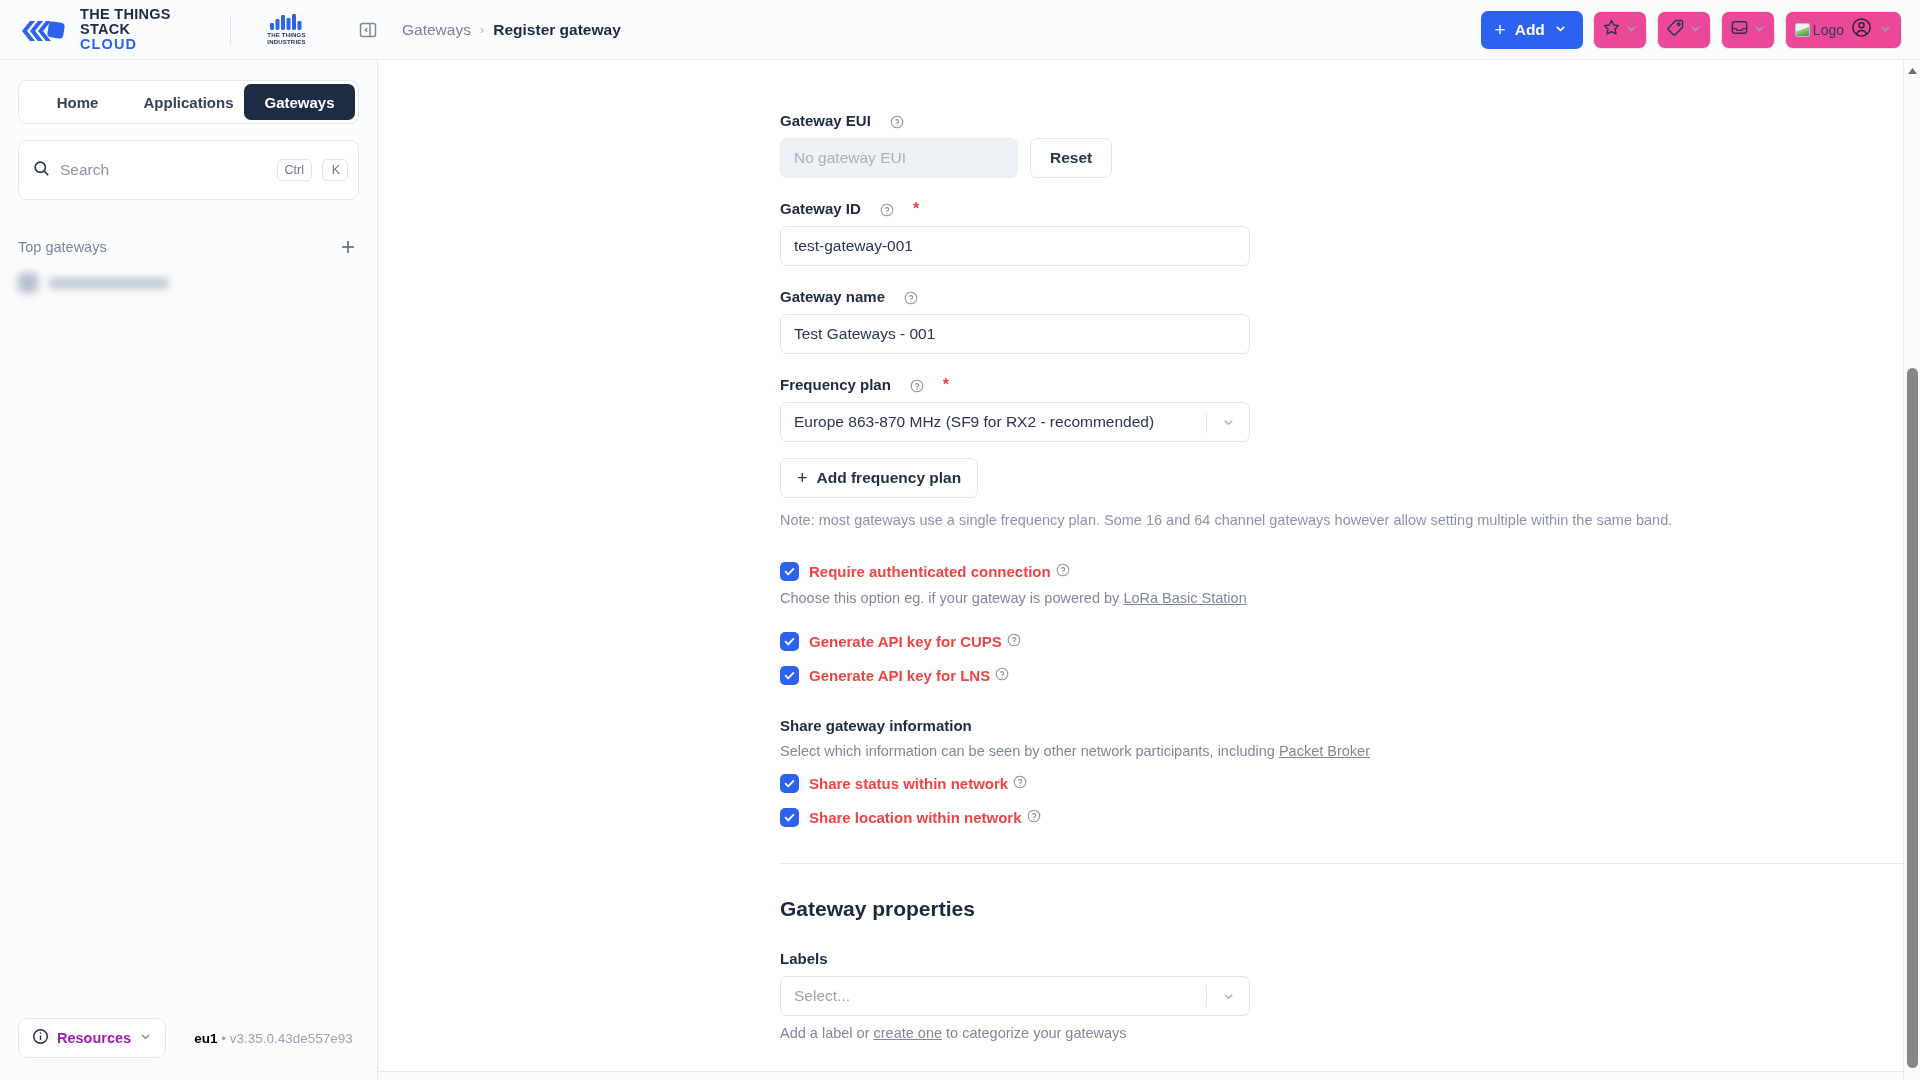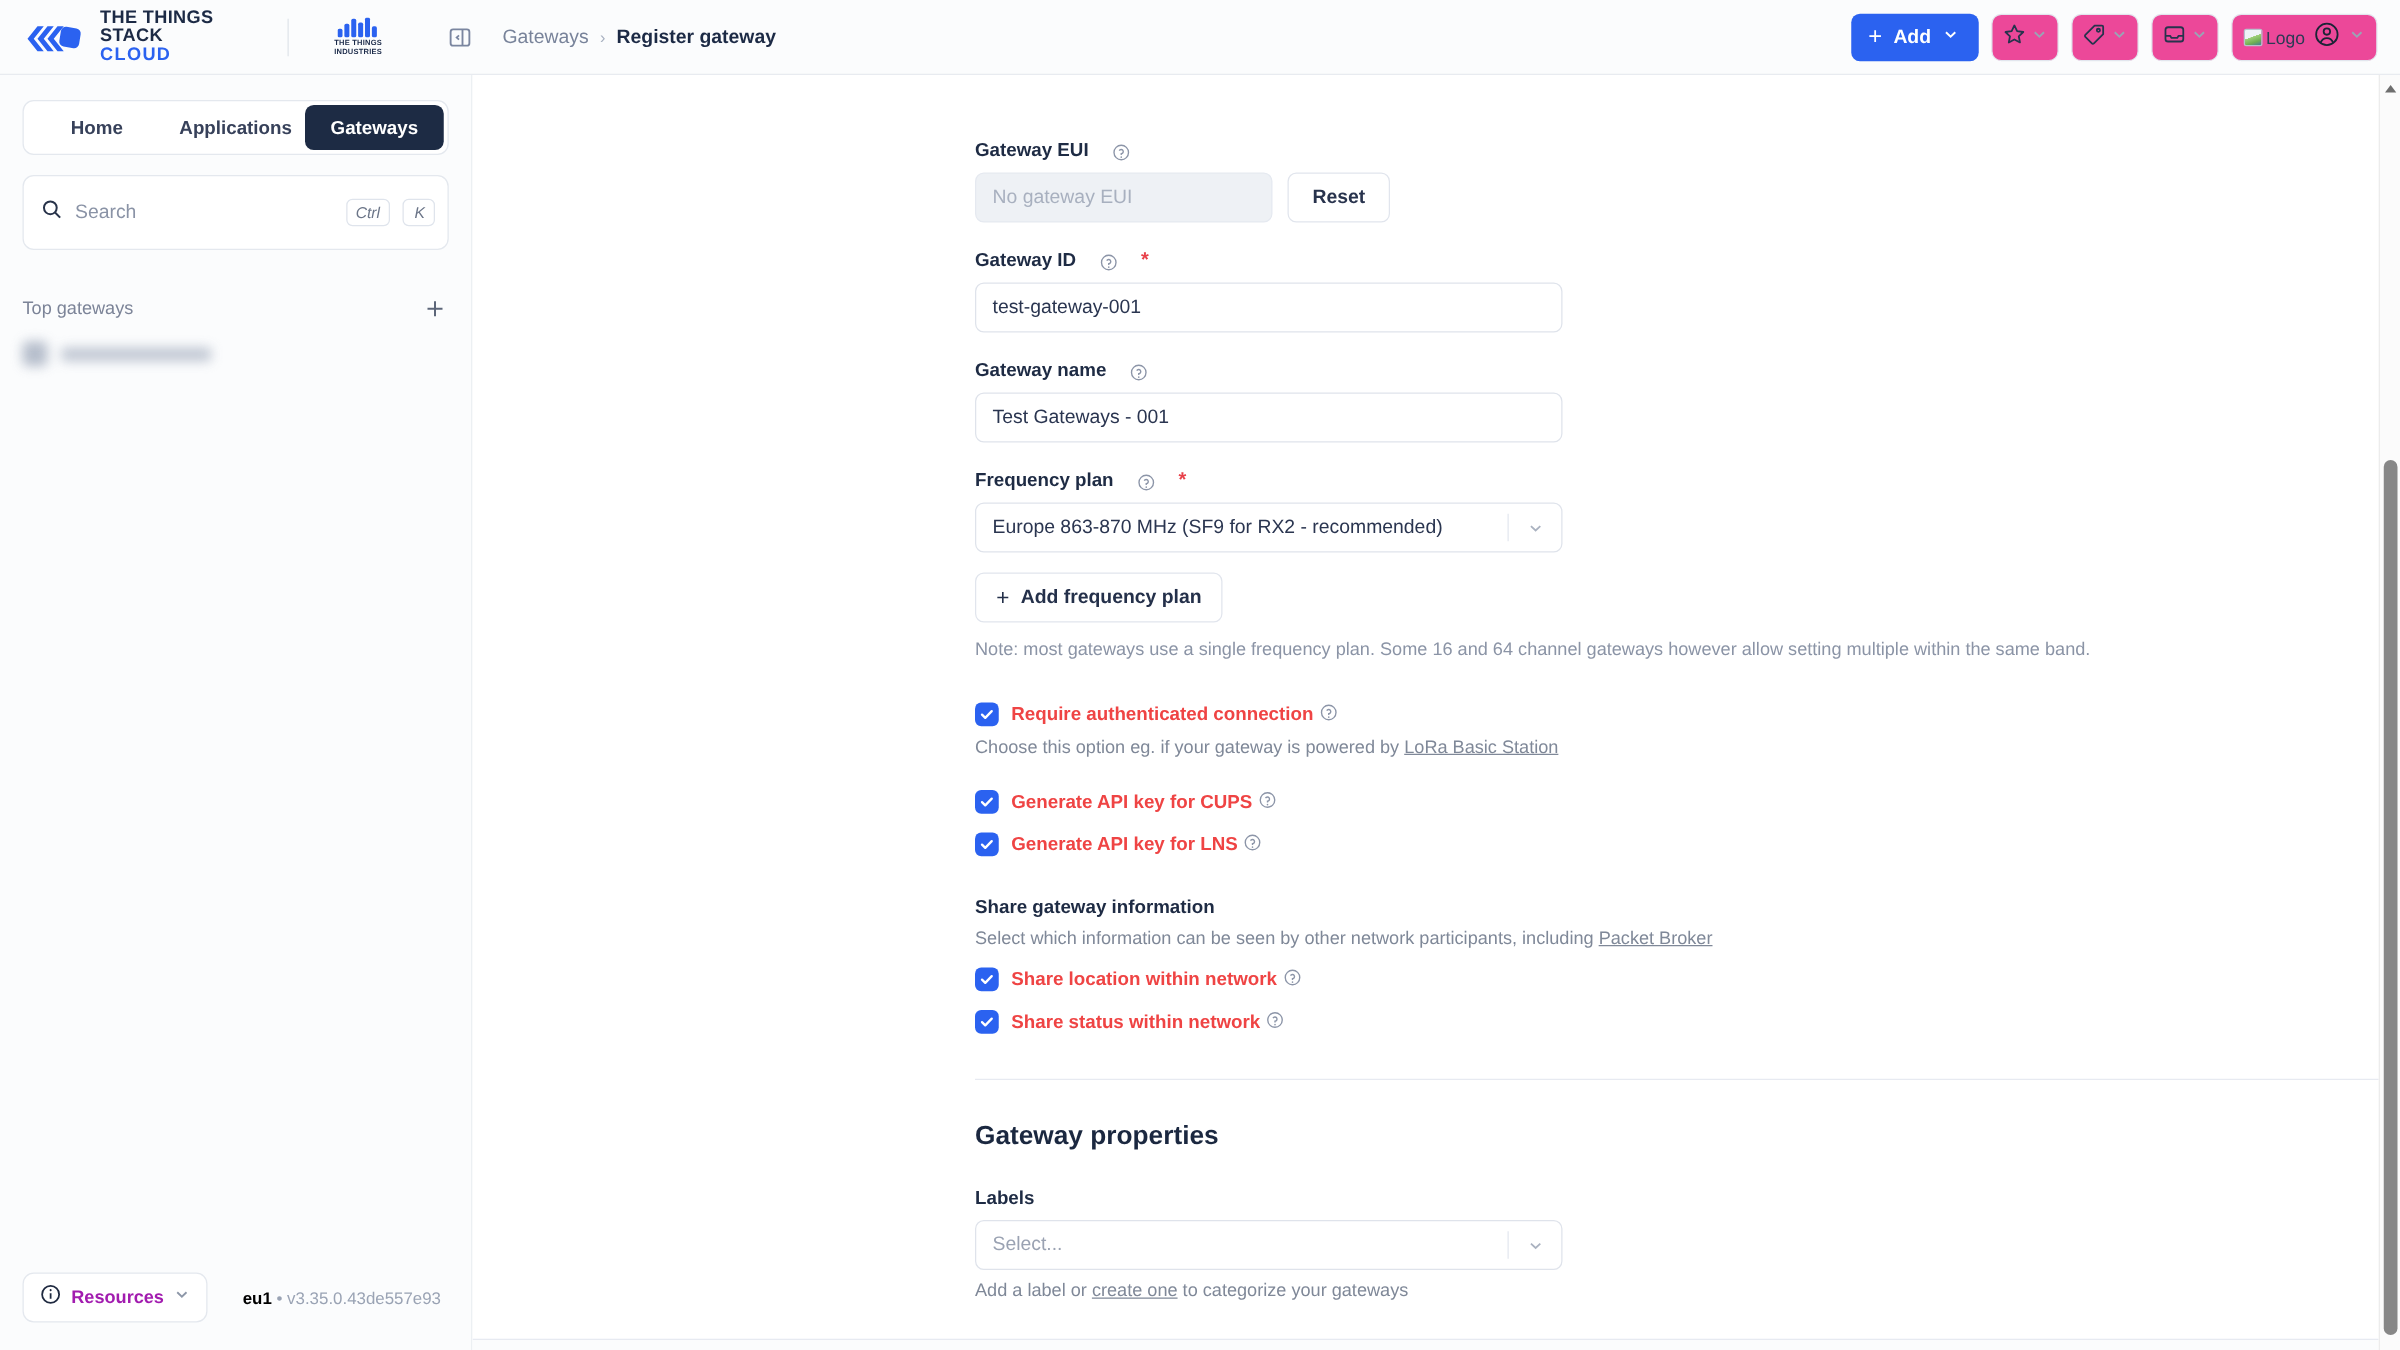--- a/index.html
+++ b/index.html
@@ -86,21 +86,21 @@
 
   .search {
     margin: 16px 18px 0 18px; height: 60px;
     border: 1px solid #e4e8ee; border-radius: 9px; background: #fff;
     display: flex; align-items: center; padding: 0 10px 0 14px; gap: 10px; cursor: text;
   }
   .search-ph { flex: 1; font-size: 15.5px; color: #8a93a6; }
   .kbd {
     border: 1px solid #dfe4ec; border-radius: 5px; background: #fff;
     font-size: 12.5px; color: #6b7governing; color: #6b7588;
-    padding: 3px 7px; min-width: 26px; text-align: right; font-style: italic;
+    padding: 3px 7px; min-width: 26px; text-align: right;
   }
 
   .side-section {
     margin: 36px 18px 0 18px;
     display: flex; align-items: center;
   }
   .side-section-title { font-size: 14.5px; color: #7c8498; flex: 1; }
   .plus-btn { width: 22px; height: 22px; display: flex; align-items: center; justify-content: center; cursor: pointer; }
 
   .blurred-item {
@@ -540,39 +540,39 @@
                 <span>Select which information can be seen by other network participants, including </span><span class="inline-link">Packet Broker</span>
               </div>
 
               <div style="margin-top:15px" class="cb-row">
                 <span class="cb">
                   <svg width="13" height="13" viewBox="0 0 14 14" fill="none" stroke="#fff" stroke-width="2" stroke-linecap="round" stroke-linejoin="round">
                       <path d="M2.8 7.2 L5.6 10 L11.2 4.2"></path>
                     </svg>
                 </span>
                 <span class="cb-label">
-                  <span>Share location within network</span>
+                  <span>Share status within network</span>
                   <span class="qmark">
                     <svg width="14" height="14" viewBox="0 0 14 14" fill="none" stroke="#8c95a8" stroke-width="1.1">
                       <circle cx="7" cy="7" r="5.8"></circle>
                         <path d="M5.4 5.5 A1.7 1.7 0 1 1 7 8 V8.9"></path>
                         <circle cx="7" cy="10.7" r=".65" fill="#8c95a8" stroke="none"></circle>
                     </svg>
                   </span>
                 </span>
               </div>
 
               <div style="margin-top:15px" class="cb-row">
                 <span class="cb">
                   <svg width="13" height="13" viewBox="0 0 14 14" fill="none" stroke="#fff" stroke-width="2" stroke-linecap="round" stroke-linejoin="round">
                       <path d="M2.8 7.2 L5.6 10 L11.2 4.2"></path>
                     </svg>
                 </span>
                 <span class="cb-label">
-                  <span>Share status within network</span>
+                  <span>Share location within network</span>
                   <span class="qmark">
                     <svg width="14" height="14" viewBox="0 0 14 14" fill="none" stroke="#8c95a8" stroke-width="1.1">
                       <circle cx="7" cy="7" r="5.8"></circle>
                         <path d="M5.4 5.5 A1.7 1.7 0 1 1 7 8 V8.9"></path>
                         <circle cx="7" cy="10.7" r=".65" fill="#8c95a8" stroke="none"></circle>
                     </svg>
                   </span>
                 </span>
               </div>
             </div>

